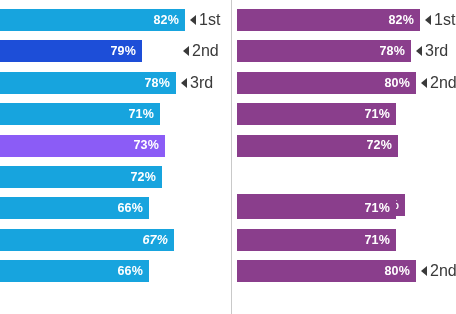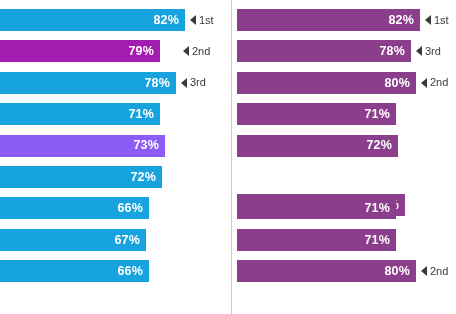--- a/index.html
+++ b/index.html
@@ -83,42 +83,42 @@
     display: inline-block;
     width: 0;
     height: 0;
     border-top: 5px solid transparent;
     border-bottom: 5px solid transparent;
     border-right: 6px solid #3a3a3a;
     margin-right: 3px;
   }
   .marker-label {
     color: #3a3a3a;
-    font-size: 11px;
+    font-size: 16px;
     font-weight: normal;
     line-height: 1;
   }
 </style>
 </head>
 <body>
 
 <div id="figure">
 
   <div class="panel" id="panel-left">
       <div class="row" style="top: 9px;">
         <div class="bar bar-blue" title="82%" style="width: 185px; background: rgb(23, 164, 222);">
           <span class="bar-value">82%</span>
         </div>
         <div class="marker" style="left: 190px;">
           <span class="marker-arrow"></span>
           <span class="marker-label">1st</span>
         </div>
       </div>
       <div class="row" style="top: 40.4px;">
-        <div class="bar bar-blue" title="79%" style="width: 160px; background: #a21caf;">
+        <div class="bar bar-blue" title="79%" style="width: 142px; background: #1d4ed8;">
           <span class="bar-value">79%</span>
         </div>
         <div class="marker" style="left: 183px;">
           <span class="marker-arrow"></span>
           <span class="marker-label">2nd</span>
         </div>
       </div>
       <div class="row" style="top: 71.8px;">
         <div class="bar bar-blue" title="78%" style="width: 176px; background: rgb(23, 164, 222);">
           <span class="bar-value">78%</span>
@@ -142,21 +142,21 @@
         <div class="bar bar-blue" title="72%" style="width: 162px; background: rgb(23, 164, 222);">
           <span class="bar-value">72%</span>
         </div>
       </div>
       <div class="row" style="top: 197.4px;">
         <div class="bar bar-blue" title="66%" style="width: 149px; background: rgb(23, 164, 222);">
           <span class="bar-value">66%</span>
         </div>
       </div>
       <div class="row" style="top: 228.8px;">
-        <div class="bar bar-blue" title="67%" style="width: 146px; background: rgb(23, 164, 222);">
+        <div class="bar bar-blue" title="67%" style="width: 174px; background: rgb(23, 164, 222); font-style: italic;">
           <span class="bar-value">67%</span>
         </div>
       </div>
       <div class="row" style="top: 260.2px;">
         <div class="bar bar-blue" title="66%" style="width: 149px; background: rgb(23, 164, 222);">
           <span class="bar-value">66%</span>
         </div>
       </div>
     </div>
 

